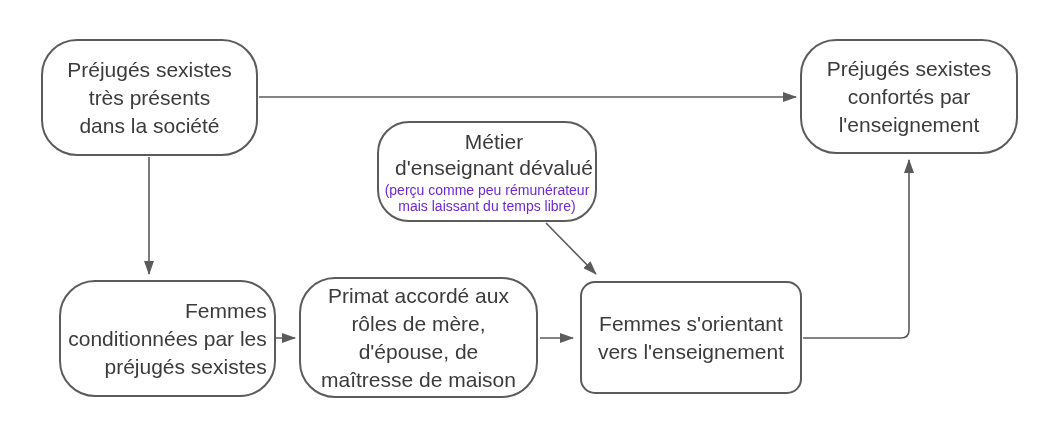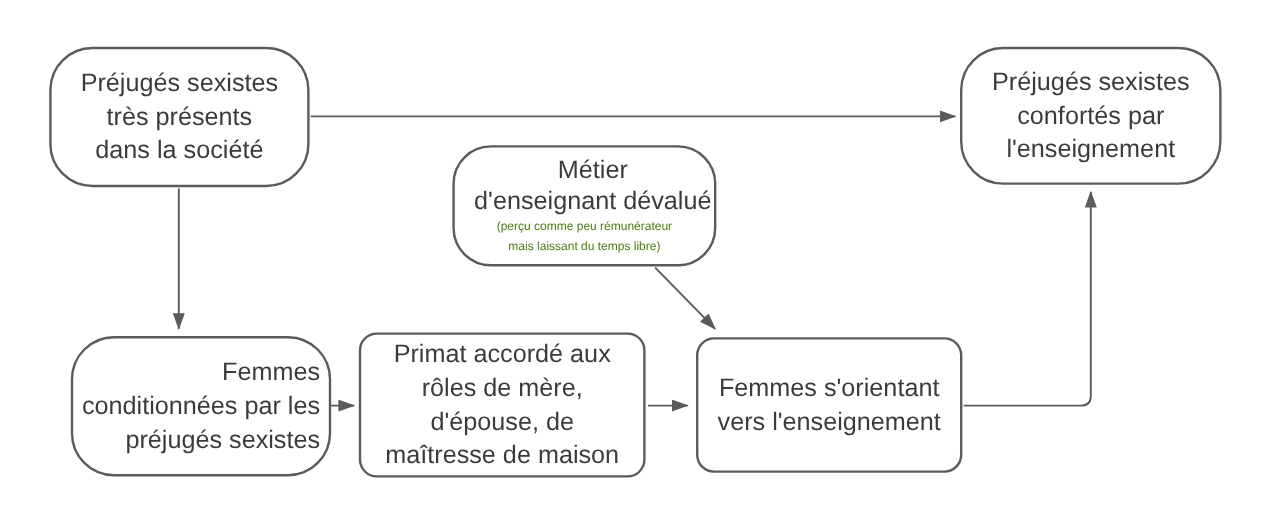--- a/index.html
+++ b/index.html
@@ -37,35 +37,35 @@
     z-index: 1;
   }
   .node .label {
     white-space: pre-line;
     color: #3b3b3b;
     font-size: 21px;
     line-height: 28px;
   }
   .node .sublabel {
     white-space: pre-line;
-    color: #4d7c0f;
-    font-size: 10px;
+    color: #6d28d9;
+    font-size: 14px;
     line-height: 16px;
     margin-top: 1px;
   }
   .node--metier .label {
     line-height: 26px;
     margin-left: 14px;
   }
   
   #node-prejuges-societe     { left: 41px;  top: 39px;  width: 217px; height: 117px; }
   #node-prejuges-confortes   { left: 800px; top: 39px;  width: 218px; height: 115px; }
   #node-metier-devalue       { left: 377px; top: 121px; width: 220px; height: 101px; border-radius: 32px; }
   #node-femmes-conditionnees { left: 59px;  top: 280px; width: 217px; height: 117px; text-align: right; }
-  #node-primat-roles         { left: 299px; top: 277px; width: 239px; height: 121px; border-radius: 15px; }
+  #node-primat-roles         { left: 299px; top: 277px; width: 239px; height: 121px; }
   #node-femmes-orientant     { left: 580px; top: 281px; width: 222px; height: 113px; border-radius: 15px; }
 </style>
 </head>
 <body>
 
 <div class="canvas">
 
   <svg class="edges-layer" viewBox="0 0 1060 437" xmlns="http://www.w3.org/2000/svg">
     <defs>
       <marker id="arrowhead" markerUnits="userSpaceOnUse" markerWidth="14" markerHeight="10" refX="13" refY="5" orient="auto">

